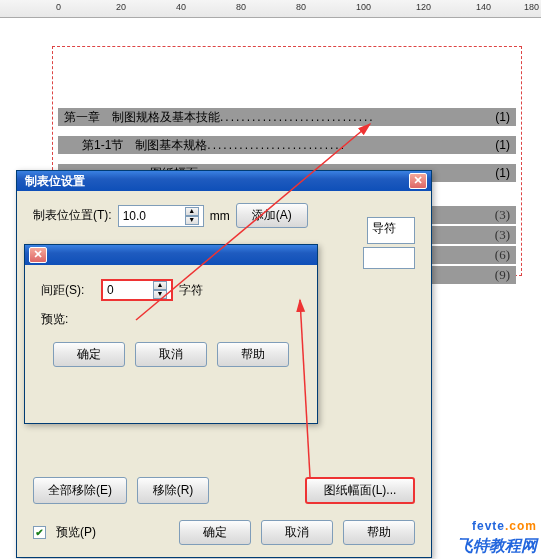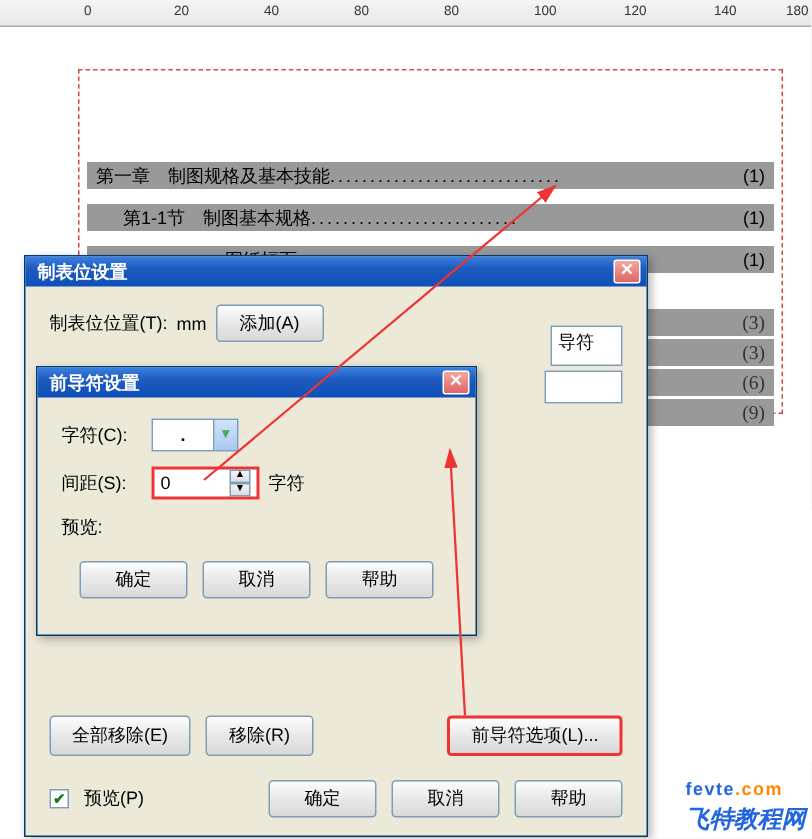--- a/index.html
+++ b/index.html
@@ -37,21 +37,21 @@
 .dd{border:1px solid #7f9db9;background:#fff;height:22px;width:58px;display:inline-flex;align-items:center}
 .dd-val{flex:1;text-align:center;font-weight:bold}
 .dd-btn{width:16px;height:20px;background:linear-gradient(#cfe3fb,#a9c8f0);border-left:1px solid #7f9db9;text-align:center;line-height:18px;cursor:pointer;color:#4a6;font-size:9px}
 .preview-box{border:1px solid #7f9db9;background:#fff;height:22px;width:214px;text-align:center;line-height:20px;font-family:monospace;letter-spacing:1px}
 .btn-row{display:flex;gap:10px;justify-content:center;margin-top:14px}
 .main-btm{position:absolute;bottom:12px;left:16px;right:16px}
 .main-btm-row1{display:flex;gap:10px;margin-bottom:16px}
 .main-btm-row2{display:flex;align-items:center;gap:10px}
 .chk{width:13px;height:13px;border:1px solid #7f9db9;background:#fff;display:inline-flex;align-items:center;justify-content:center;cursor:pointer;color:#1a7f1a;font-size:10px;font-weight:bold}
 .red-arrow{position:absolute;pointer-events:none;z-index:50}
-.watermark{position:absolute;bottom:2px;right:4px;text-align:left;z-index:100}
+.watermark{position:absolute;bottom:2px;right:4px;text-align:right;z-index:100}
 .wm1{font-size:22px;font-weight:bold;letter-spacing:1px}
 .wm1 .f{color:#2266dd}
 .wm1 .d{color:#ff8800}
 .wm2{font-size:16px;font-weight:bold;color:#2266dd;font-style:italic}
 .field-cut{position:absolute;top:46px;right:16px;width:48px;border:1px solid #7f9db9;background:#fff;height:27px;line-height:20px;padding:0 4px;color:#000}
 </style>
 </head>
 <body>
 
 <div class="ruler">
@@ -96,60 +96,59 @@
 </div>
 
 <div class="dlg main-dlg">
   <div class="dlg-title">
     <span class="dlg-title-text">制表位设置</span>
     <span class="dlg-close">✕</span>
   </div>
   <div class="main-body">
     <div class="row">
       <span class="lbl">制表位位置(T):</span>
+      <span class="num-input">
+        <input value="10.0" style="">
+        <span class="spin">
+          <span class="spin-btn">▲</span>
+          <span class="spin-btn">▼</span>
+        </span>
+      </span>
       <span class="lbl">mm</span>
       <button class="btn">添加(A)</button>
     </div>
     <div class="field-cut">导符</div>
     <div class="wide-input" style="position:absolute;top:76px;right:16px;width:52px"></div>
 
     <div class="listbox"></div>
 
     <div class="main-btm">
       <div class="main-btm-row1">
         <button class="btn">全部移除(E)</button>
         <button class="btn">移除(R)</button>
         <div style="flex:1"></div>
-        <button class="btn red-box" style="min-width:110px">前导符选项(L)...</button>
+        <button class="btn red-box" style="min-width:110px">图纸幅面(L)...</button>
       </div>
       <div class="main-btm-row2">
         <span class="chk">✔</span>
         <span class="lbl">预览(P)</span>
         <div style="flex:1"></div>
         <button class="btn">确定</button>
         <button class="btn">取消</button>
         <button class="btn">帮助</button>
       </div>
     </div>
   </div>
 </div>
 
 <div class="dlg sub-dlg">
   <div class="dlg-title">
-    <span class="dlg-title-text">前导符设置</span>
     <span class="dlg-close">✕</span>
   </div>
   <div class="sub-body">
-    <div class="row">
-      <span class="lbl" style="width:54px">字符(C):</span>
-      <span class="dd">
-        <span class="dd-val">.</span>
-        <span class="dd-btn">▼</span>
-      </span>
-    </div>
     <div class="row">
       <span class="lbl" style="width:54px">间距(S):</span>
       <span class="num-input red-box">
         <input style="width: 44px;" value="0">
         <span class="spin">
           <span class="spin-btn">▲</span>
           <span class="spin-btn">▼</span>
         </span>
       </span>
       <span class="lbl">字符</span>

